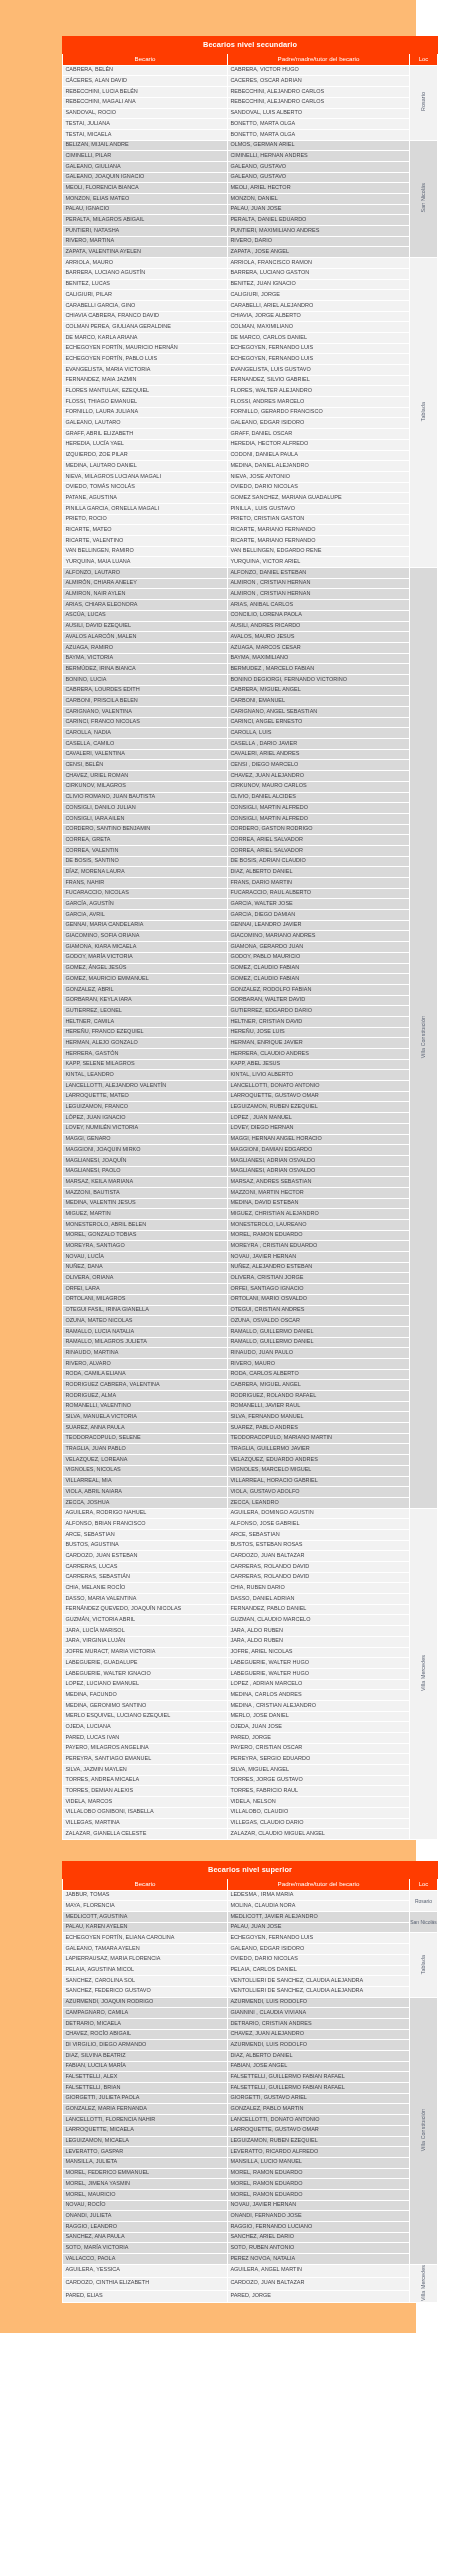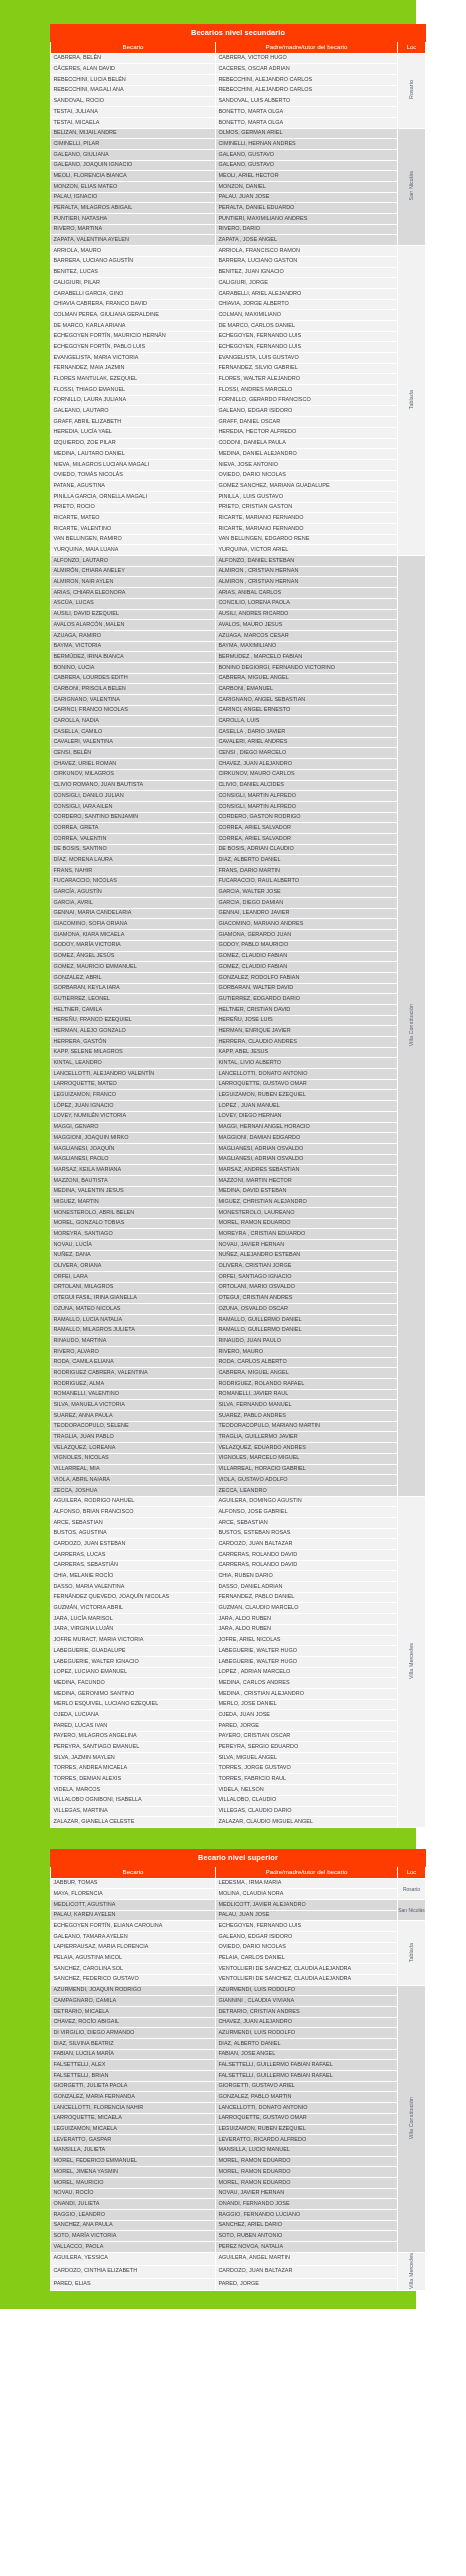--- a/index.html
+++ b/index.html
@@ -9,22 +9,22 @@
     width: 466px;
   }
   body {
     font-family: "Liberation Sans", sans-serif;
     color: #404040;
     width: 466px;
     position: relative;
   }
   .page {
     width: 416px;
-    padding: 0;
-    background: #84cc16;
+    padding: 12px;
+    background: #fdba74;
   }
   .table-block {
     margin: 0 auto;
     width: 417px;
     margin-left: 50px;
   }
   .spacer-top { height: 24px; }
   .spacer-between { height: 21px; }
   .spacer-bottom { height: 18px; }
 
@@ -801,21 +801,21 @@
         </table>
         <div class="spacer-between"></div>
         <table class="becarios">
           <colgroup>
             <col class="c-becario">
             <col class="c-tutor">
             <col class="c-loc">
           </colgroup>
           <thead>
             <tr class="title-row">
-              <th colspan="3">Becario nivel superior</th>
+              <th colspan="3">Becarios nivel superior</th>
             </tr>
             <tr class="head-row">
               <th>Becario</th>
               <th>Padre/madre/tutor del becario</th>
               <th class="loc-head">Loc</th>
             </tr>
           </thead>
           <tbody>
             <tr class="grp-light">
               <td>JABBUR, TOMAS</td>

